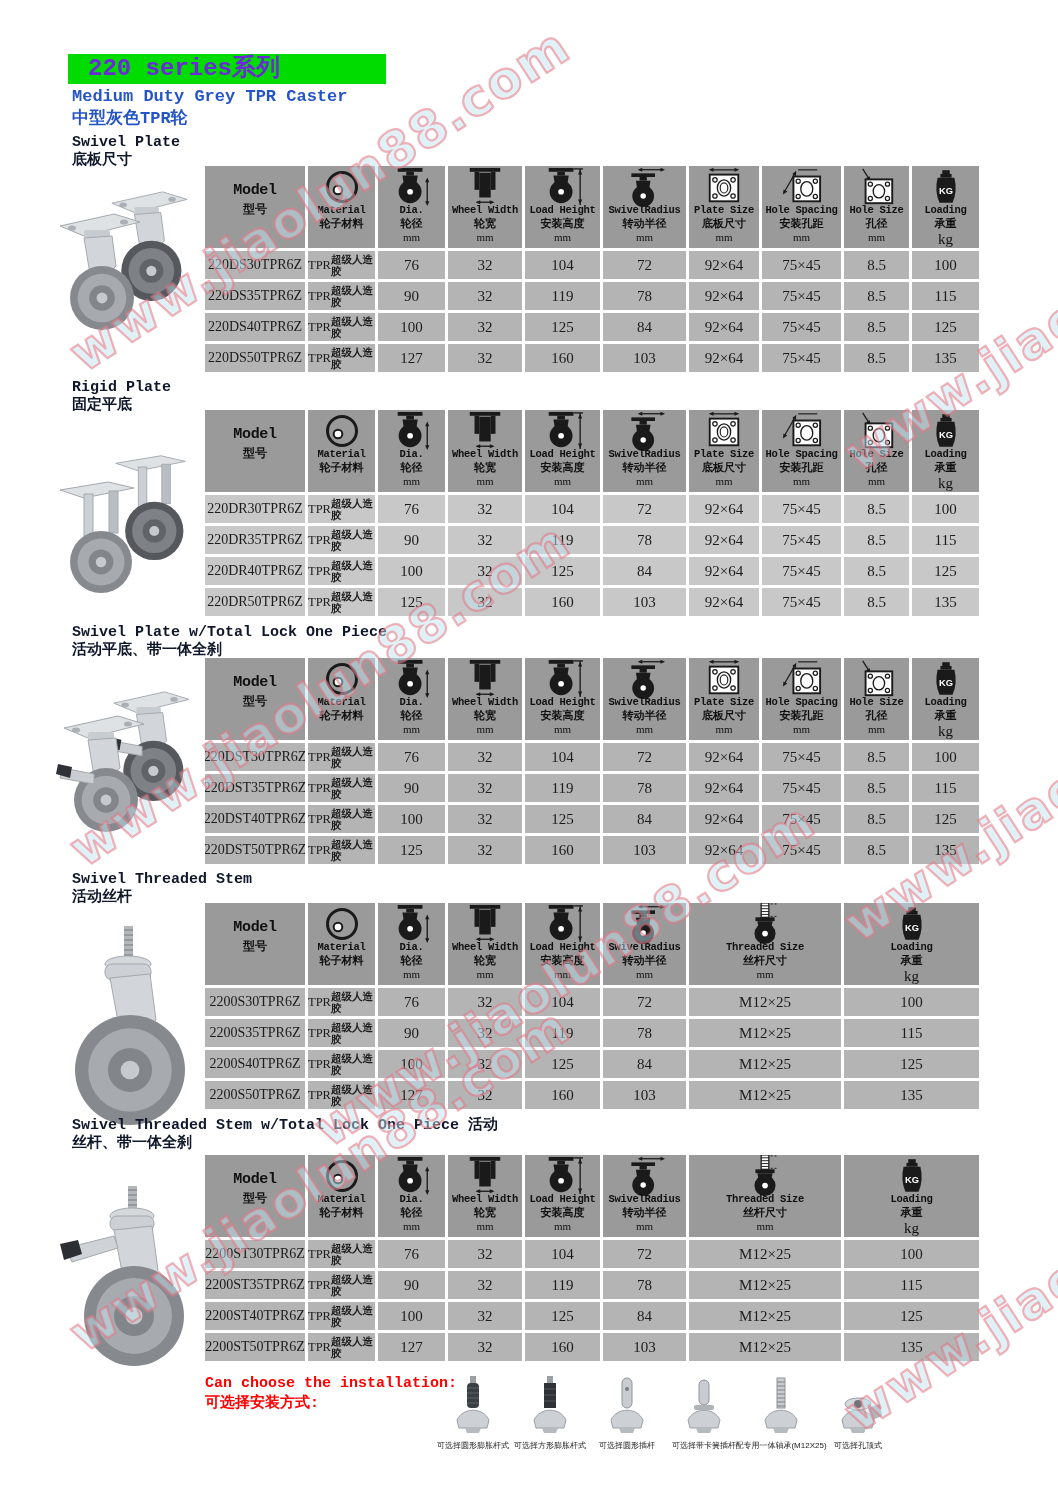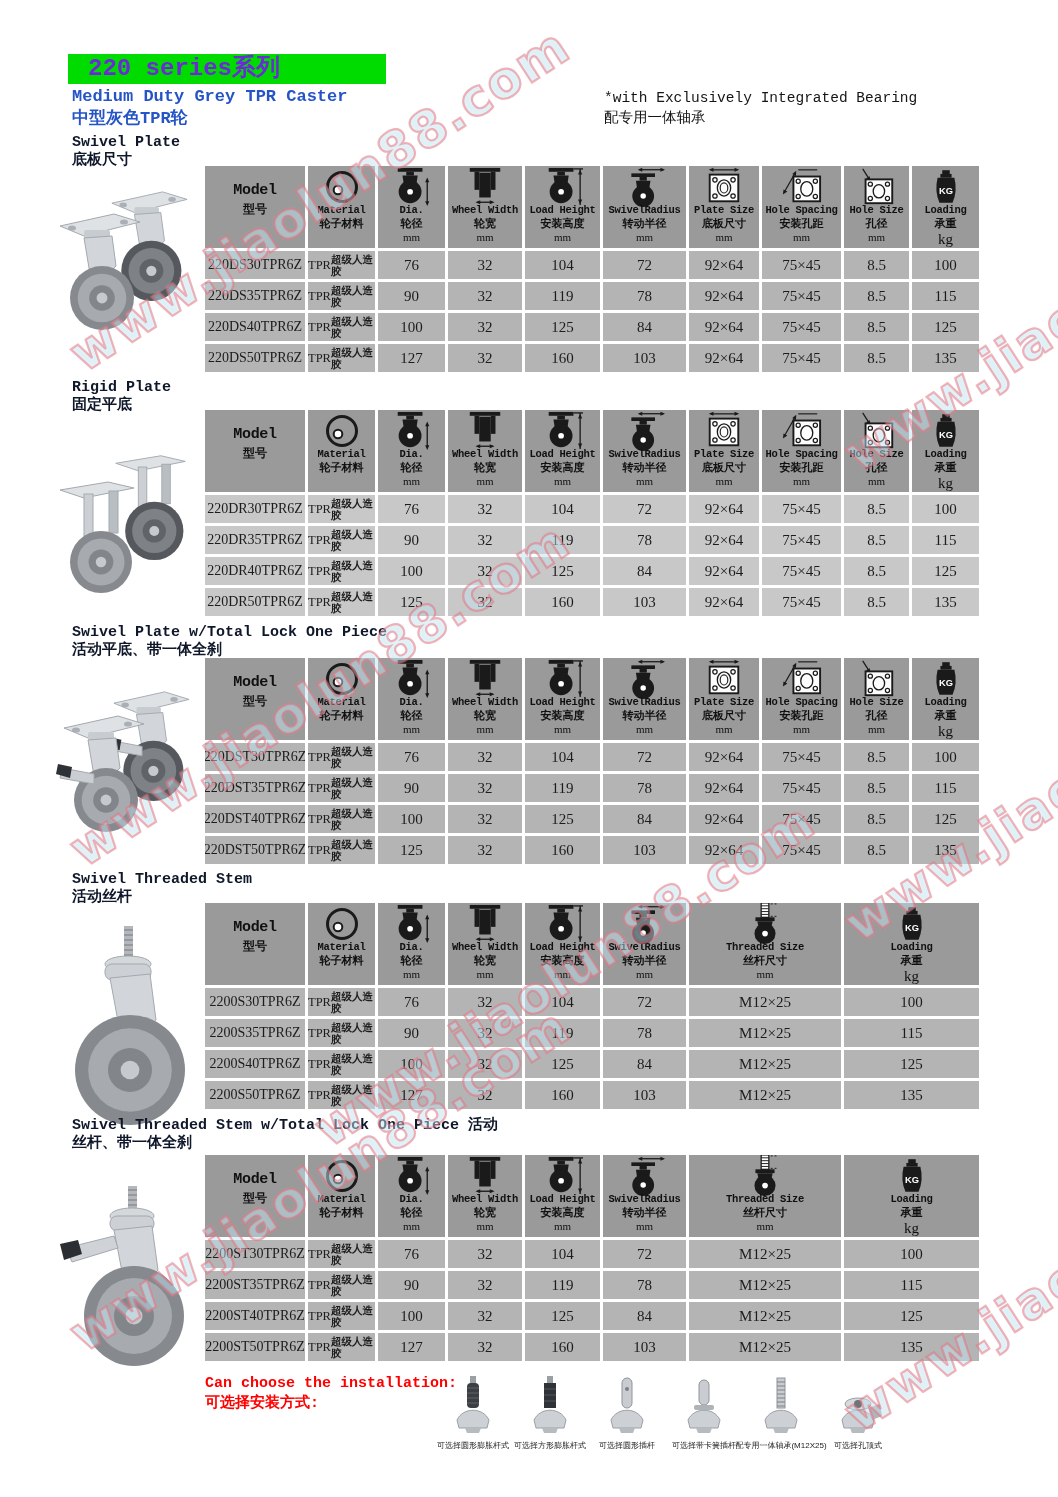--- a/index.html
+++ b/index.html
@@ -46,24 +46,20 @@
 </style>
 </head>
 <body>
 
 <div class="page" style="--green: #00dc00; --blue: #2554c7; --red: #ff0000; --hdr: #9a9a9a; --cell: #b4b4b4; --cell2: #c8c8c8;">
   <div class="series-bar"><span>220 series系列</span></div>
   <div class="prod-title">
     <div>Medium Duty Grey TPR Caster</div>
     <div>中型灰色TPR轮</div>
   </div>
-  <div class="note">
-    <div>*with Exclusively Integrated Bearing</div>
-    <div>配专用一体轴承</div>
-  </div>
 
   <div id="sections">
       <div class="sec-title" style="top: 134px;">
         <div>Swivel Plate</div>
         <div>底板尺寸</div>
       </div>
       <div class="photo" style="left: 58px; top: 190px;"><svg width="148" height="160" viewBox="0 0 148 160">
       <g transform="translate(52,0) scale(0.94)">
     <polygon points="2,14 56,2 82,10 26,24" fill="#dfe2e5" stroke="#a3a9af"></polygon>
     <ellipse cx="14" cy="16" rx="4" ry="2.6" fill="#aab0b6"></ellipse>

